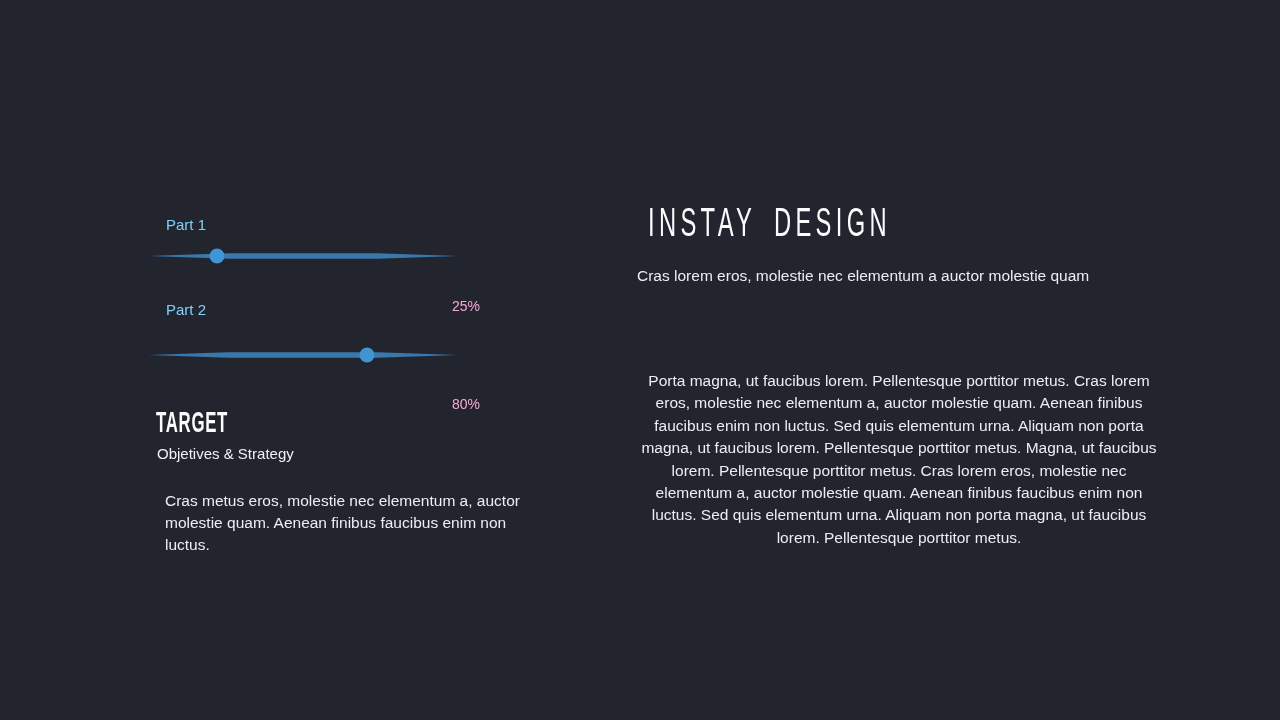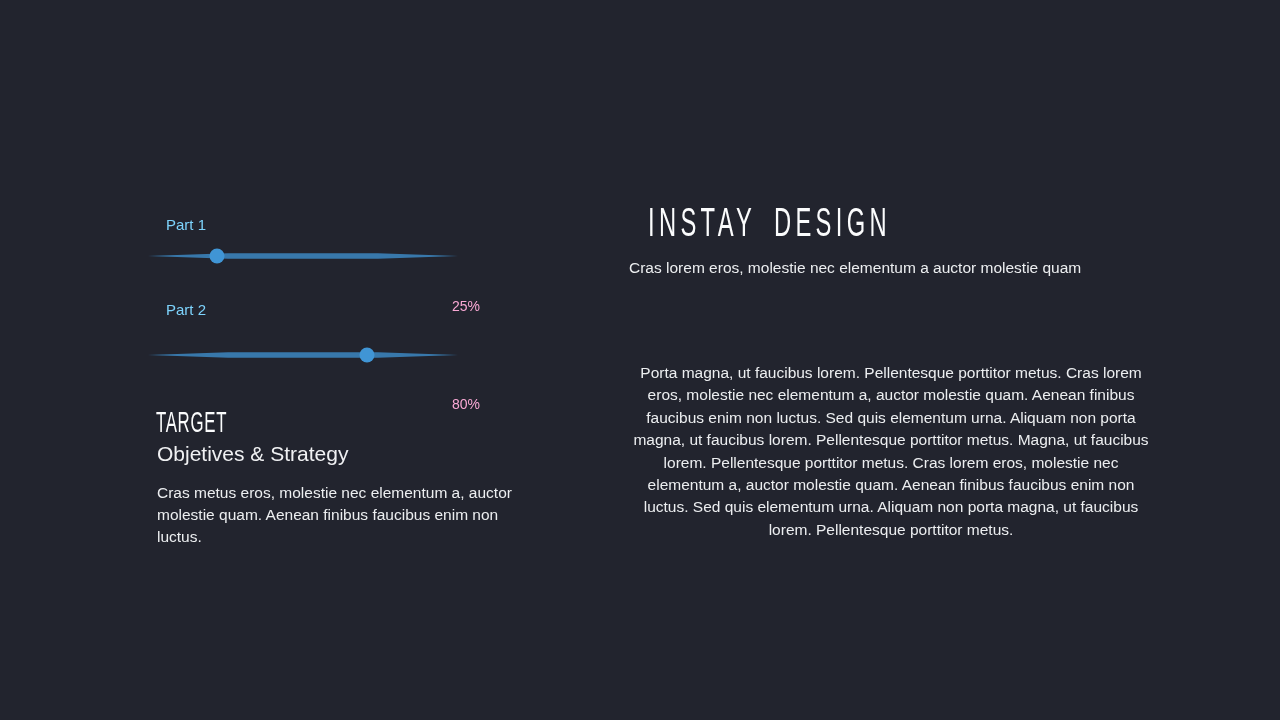--- a/index.html
+++ b/index.html
@@ -47,28 +47,28 @@
     transform: scale(0.70, 1.22);
   }
   #main-title {
     font-size: 33px;
     letter-spacing: 6px;
     word-spacing: 10px;
     transform: scale(0.72, 1.25);
   }
 
   .subheading {
-    font-size: 21px;
+    font-size: 15px;
     line-height: 19px;
     color: #f0f1f3;
   }
   .body-text {
     font-size: 15.5px;
     color: #eceef0;
-    margin: 0;
+    margin: 8px;
   }
   #target-body {
     width: 378px;
     line-height: 22.2px;
   }
   #main-subtitle {
     width: 460px;
     line-height: 23px;
     font-size: 15.5px;
   }
@@ -92,21 +92,21 @@
 
 <div class="abs slider-label" style="left:166px; top:300px;">Part 2</div>
 
 <svg class="abs slider-svg" style="left:148px; top:347px;" width="310" height="16" viewBox="0 0 310 16">
   <polygon points="0,8 80,5.2 230,5.2 310,8 230,10.8 80,10.8" fill="#3878ab"></polygon>
   <circle cy="8" r="7.5" fill="#4095d5" cx="219"></circle>
 </svg>
 
 <div class="abs slider-value" style="left:340px; top:369px; width:140px;">80%</div>
 
-<div class="abs" style="left:156px; top:408px;">
+<div class="abs" style="left:156px; top:408px;font-weight:bold;">
   <span id="target-heading" class="condensed-heading">TARGET</span>
 </div>
 
 <div class="abs subheading" style="left:157px; top:444px;">Objetives &amp; Strategy</div>
 
 <p id="target-body" class="abs body-text" style="left:157px; top:482px;">Cras metus eros, molestie nec elementum a, auctor molestie quam. Aenean finibus faucibus enim non luctus.</p>
 
 <div class="abs" style="left:629px; top:201px;margin-left:19px;">
   <span id="main-title" class="condensed-heading">INSTAY DESIGN</span>
 </div>

